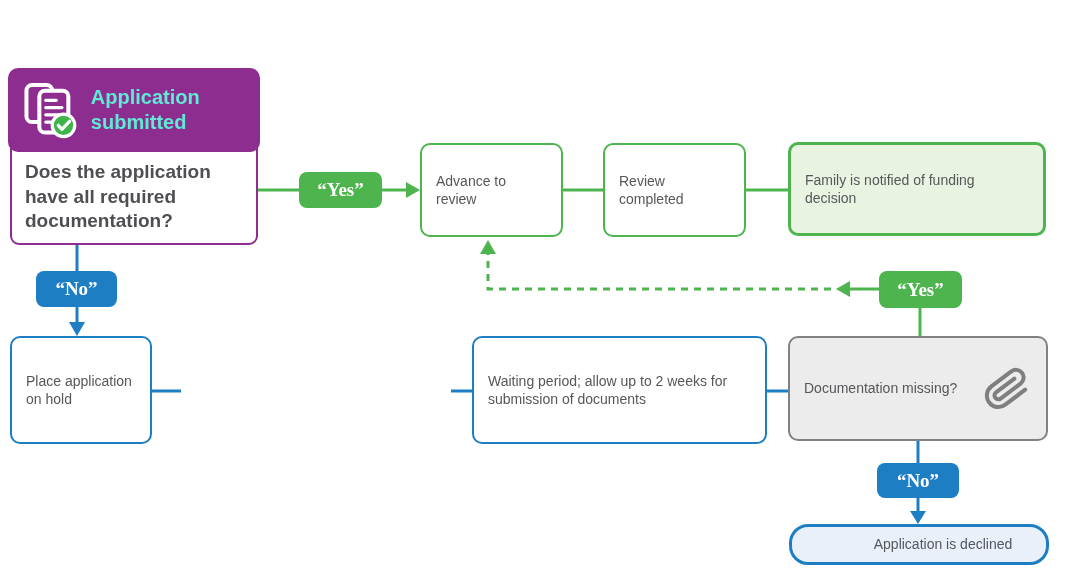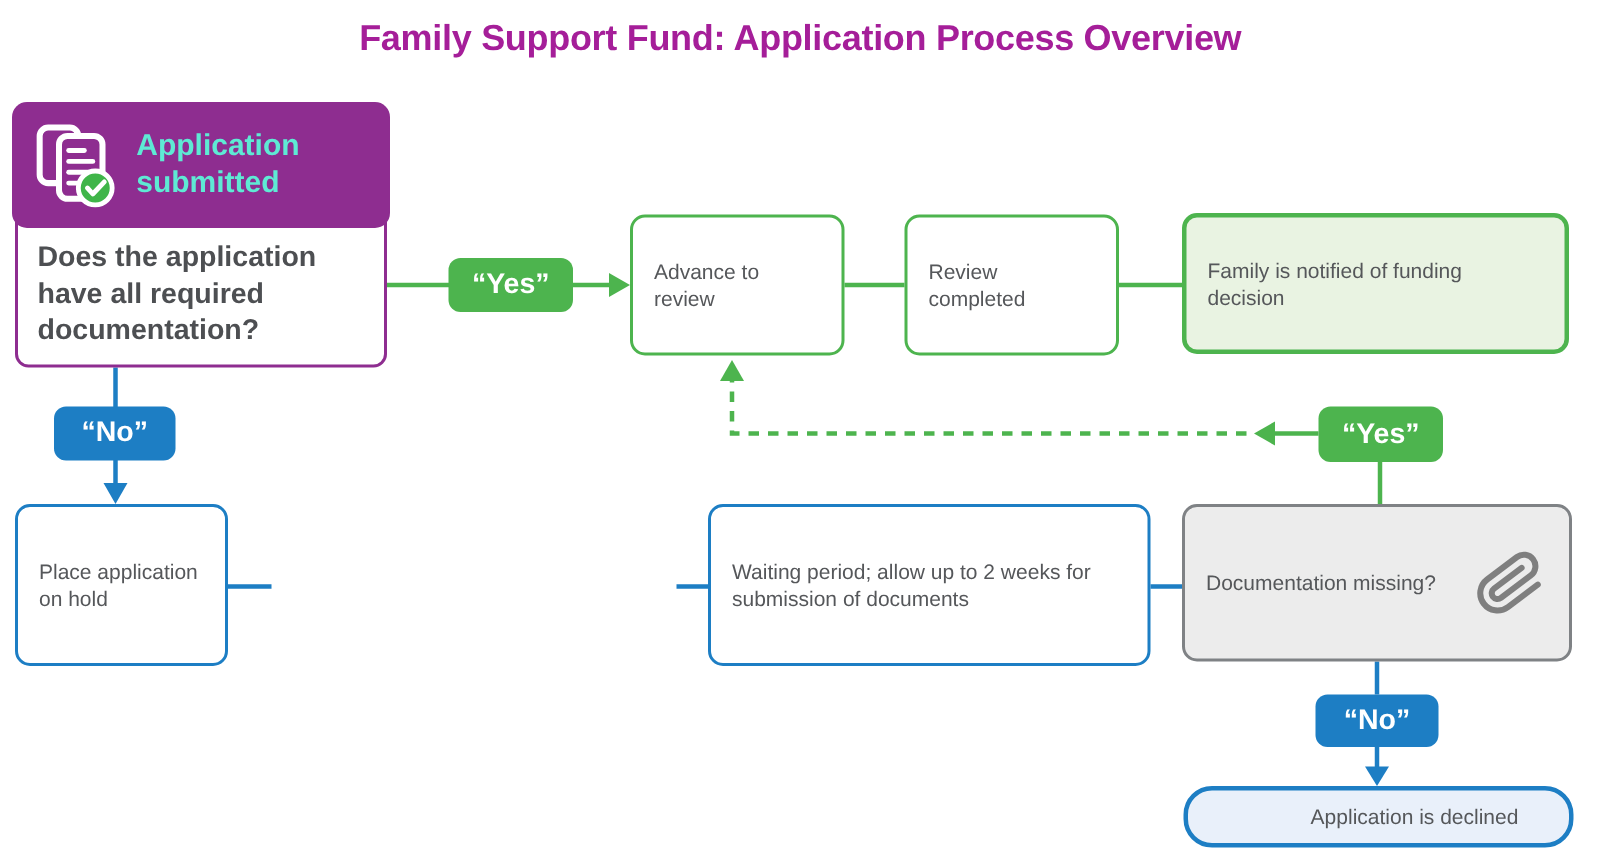--- a/index.html
+++ b/index.html
@@ -42,21 +42,21 @@
     border:2.5px solid #8e2d90;border-radius:0 0 9px 9px;
     display:flex;align-items:flex-end;
   }
   .question-box .txt{
     padding:0 13px 9px 13px;font-size:19px;font-weight:bold;color:#4d4f52;line-height:1.3;
   }
 
   .badge{
     position:absolute;z-index:4;box-sizing:border-box;
     display:flex;align-items:center;justify-content:center;
-    color:#ffffff;font-size:19px;font-weight:bold;border-radius:8px;
+    color:#ffffff;font-size:19px;font-weight:bold;border-radius:8px;font-family:Liberation Serif, serif;
   }
   .badge.green{background:#4db44e;}
   .badge.blue{background:#1d7ec4;}
 
   .fill-green{background:#e9f3e2;border-width:3px;}
   .fill-blue{background:#e9f0fa;border-width:3px;border-radius:19px;padding-left:48px;}
   .fill-gray{background:#ececec;border:2.5px solid #7f8285;}
 
   .doc-received .txt{width:178px;padding-right:0;}
   .clip{margin-left:2px;display:flex;align-items:center;}
@@ -111,21 +111,20 @@
       <polygon points="480,254 496,254 488,240" stroke="none"></polygon>
     </g>
 
     <g stroke="#1d7ec4" stroke-width="3" fill="#1d7ec4">
       <line x1="918" y1="441" x2="918" y2="463"></line>
       <line x1="918" y1="498" x2="918" y2="512"></line>
       <polygon points="910,511 926,511 918,524" stroke="none"></polygon>
     </g>
   </svg>
 
-  <div class="title">Family Support Fund: Application Process Overview</div>
 
   <div class="purple-head">
     <svg width="78" height="76" viewBox="0 0 78 76" style="margin-left:12px">
       <rect x="8" y="7" width="32" height="46" rx="7" fill="#8e2d90" stroke="#ffffff" stroke-width="5"></rect>
       <rect x="24" y="14" width="36" height="52" rx="7" fill="#8e2d90" stroke="#ffffff" stroke-width="5"></rect>
       <line x1="32" y1="26" x2="45" y2="26" stroke="#ffffff" stroke-width="4" stroke-linecap="round"></line>
       <line x1="32" y1="35" x2="52" y2="35" stroke="#ffffff" stroke-width="4" stroke-linecap="round"></line>
       <line x1="32" y1="44" x2="52" y2="44" stroke="#ffffff" stroke-width="4" stroke-linecap="round"></line>
       <line x1="32" y1="53" x2="46" y2="53" stroke="#ffffff" stroke-width="4" stroke-linecap="round"></line>
       <g>

